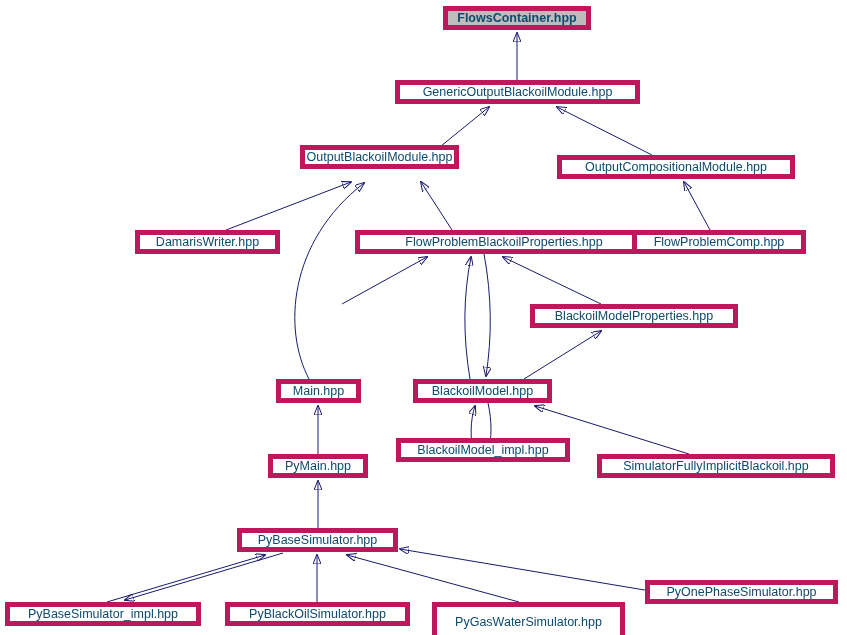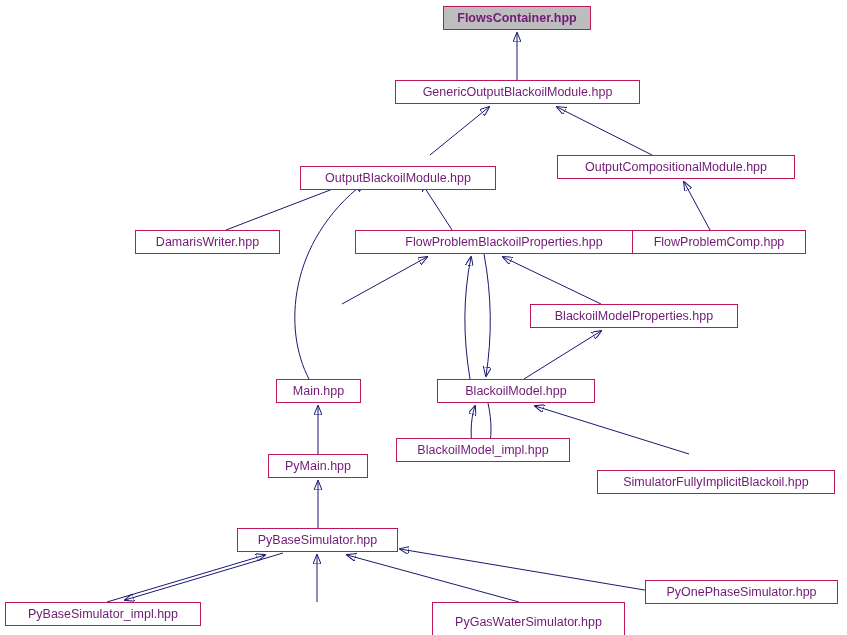--- a/index.html
+++ b/index.html
@@ -9,46 +9,46 @@
     height: 635px;
     font-family: "Liberation Sans", sans-serif;
     background: #ffffff;
     overflow: hidden;
   }
   svg.edges { position: absolute; left: 0; top: 0; width: 847px; height: 635px; }
   svg.edges path { stroke: #191970; stroke-width: 1; fill: none; }
   .node {
     position: absolute;
     box-sizing: border-box;
-    border: 1px solid #be185d;
+    border: 5px solid #be185d;
     background: #ffffff;
-    color: #701a75;
+    color: #0c4a6e;
     display: flex;
     align-items: center;
     justify-content: center;
     font-size: 12.5px;
     white-space: nowrap;
     cursor: pointer;
   }
   .node.root { background: #bdbdbd; font-weight: bold; cursor: default; }
 
   #n0 {left:443px;top:6px;width:148px;height:24px}
   #n1 {left:395px;top:80px;width:245px;height:24px}
-  #n2 {left:300px;top:166px;width:196px;height:24px}
+  #n2 {left:300px;top:145px;width:159px;height:24px}
   #n3 {left:557px;top:155px;width:238px;height:24px}
   #n4 {left:135px;top:230px;width:145px;height:24px}
   #n5 {left:355px;top:230px;width:298px;height:24px}
   #n6 {left:632px;top:230px;width:174px;height:24px}
   #n7 {left:227px;top:304px;width:185px;height:24px}
   #n8 {left:530px;top:304px;width:208px;height:24px}
   #n9 {left:276px;top:379px;width:85px;height:24px}
-  #n10{left:437px;top:379px;width:158px;height:24px}
+  #n10{left:413px;top:379px;width:139px;height:24px}
   #n11{left:268px;top:454px;width:100px;height:24px}
   #n12{left:396px;top:438px;width:174px;height:24px}
-  #n13{left:597px;top:470px;width:238px;height:24px}
+  #n13{left:597px;top:454px;width:238px;height:24px}
   #n14{left:237px;top:528px;width:161px;height:24px}
   #n15{left:5px;top:602px;width:196px;height:24px}
   #n16{left:225px;top:602px;width:185px;height:24px}
   #n17{left:432px;top:602px;width:193px;height:40px}
   #n18{left:645px;top:580px;width:193px;height:24px}
 </style>
 </head>
 <body>
 
 <div class="graph">
@@ -91,16 +91,17 @@
   <div id="n5" class="node">FlowProblemBlackoilProperties.hpp</div>
   <div id="n6" class="node">FlowProblemComp.hpp</div>
   <div id="n8" class="node">BlackoilModelProperties.hpp</div>
   <div id="n9" class="node">Main.hpp</div>
   <div id="n10" class="node">BlackoilModel.hpp</div>
   <div id="n11" class="node">PyMain.hpp</div>
   <div id="n12" class="node">BlackoilModel_impl.hpp</div>
   <div id="n13" class="node">SimulatorFullyImplicitBlackoil.hpp</div>
   <div id="n14" class="node">PyBaseSimulator.hpp</div>
   <div id="n15" class="node">PyBaseSimulator_impl.hpp</div>
+  <div id="n16" class="node">PyBlackOilSimulator.hpp</div>
   <div id="n17" class="node">PyGasWaterSimulator.hpp</div>
   <div id="n18" class="node">PyOnePhaseSimulator.hpp</div>
 
 </div>
 
 </body></html>

